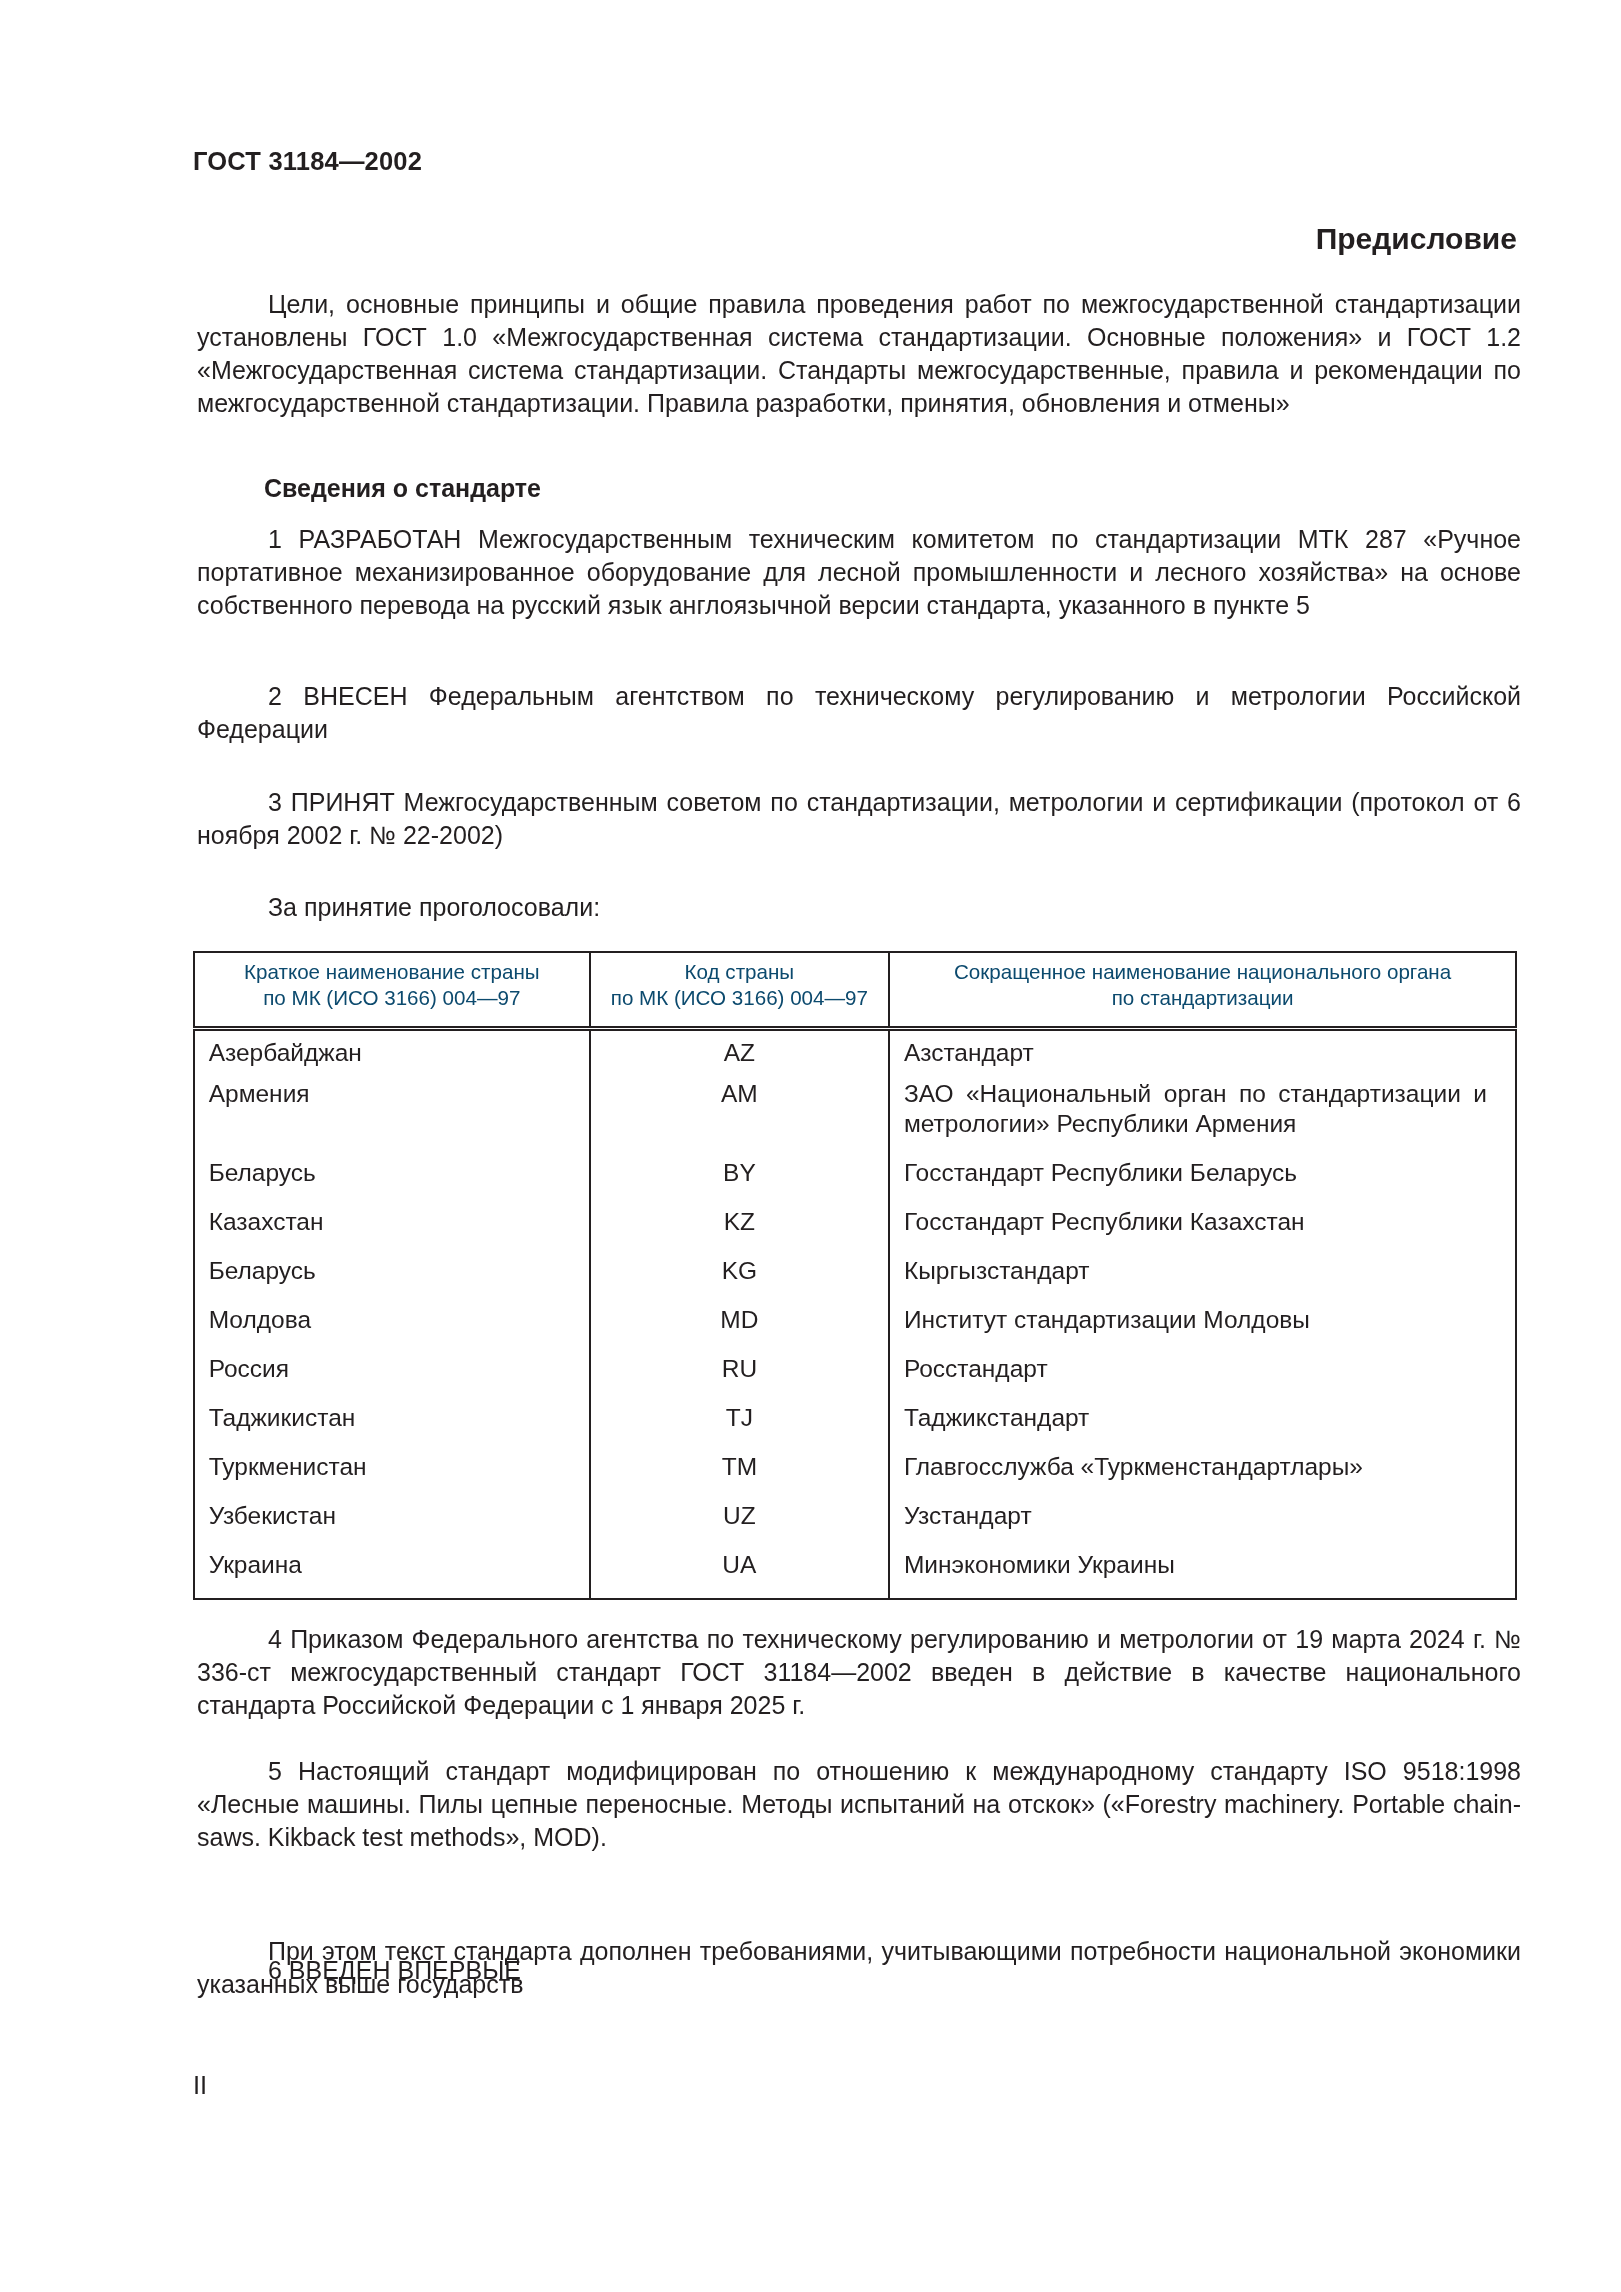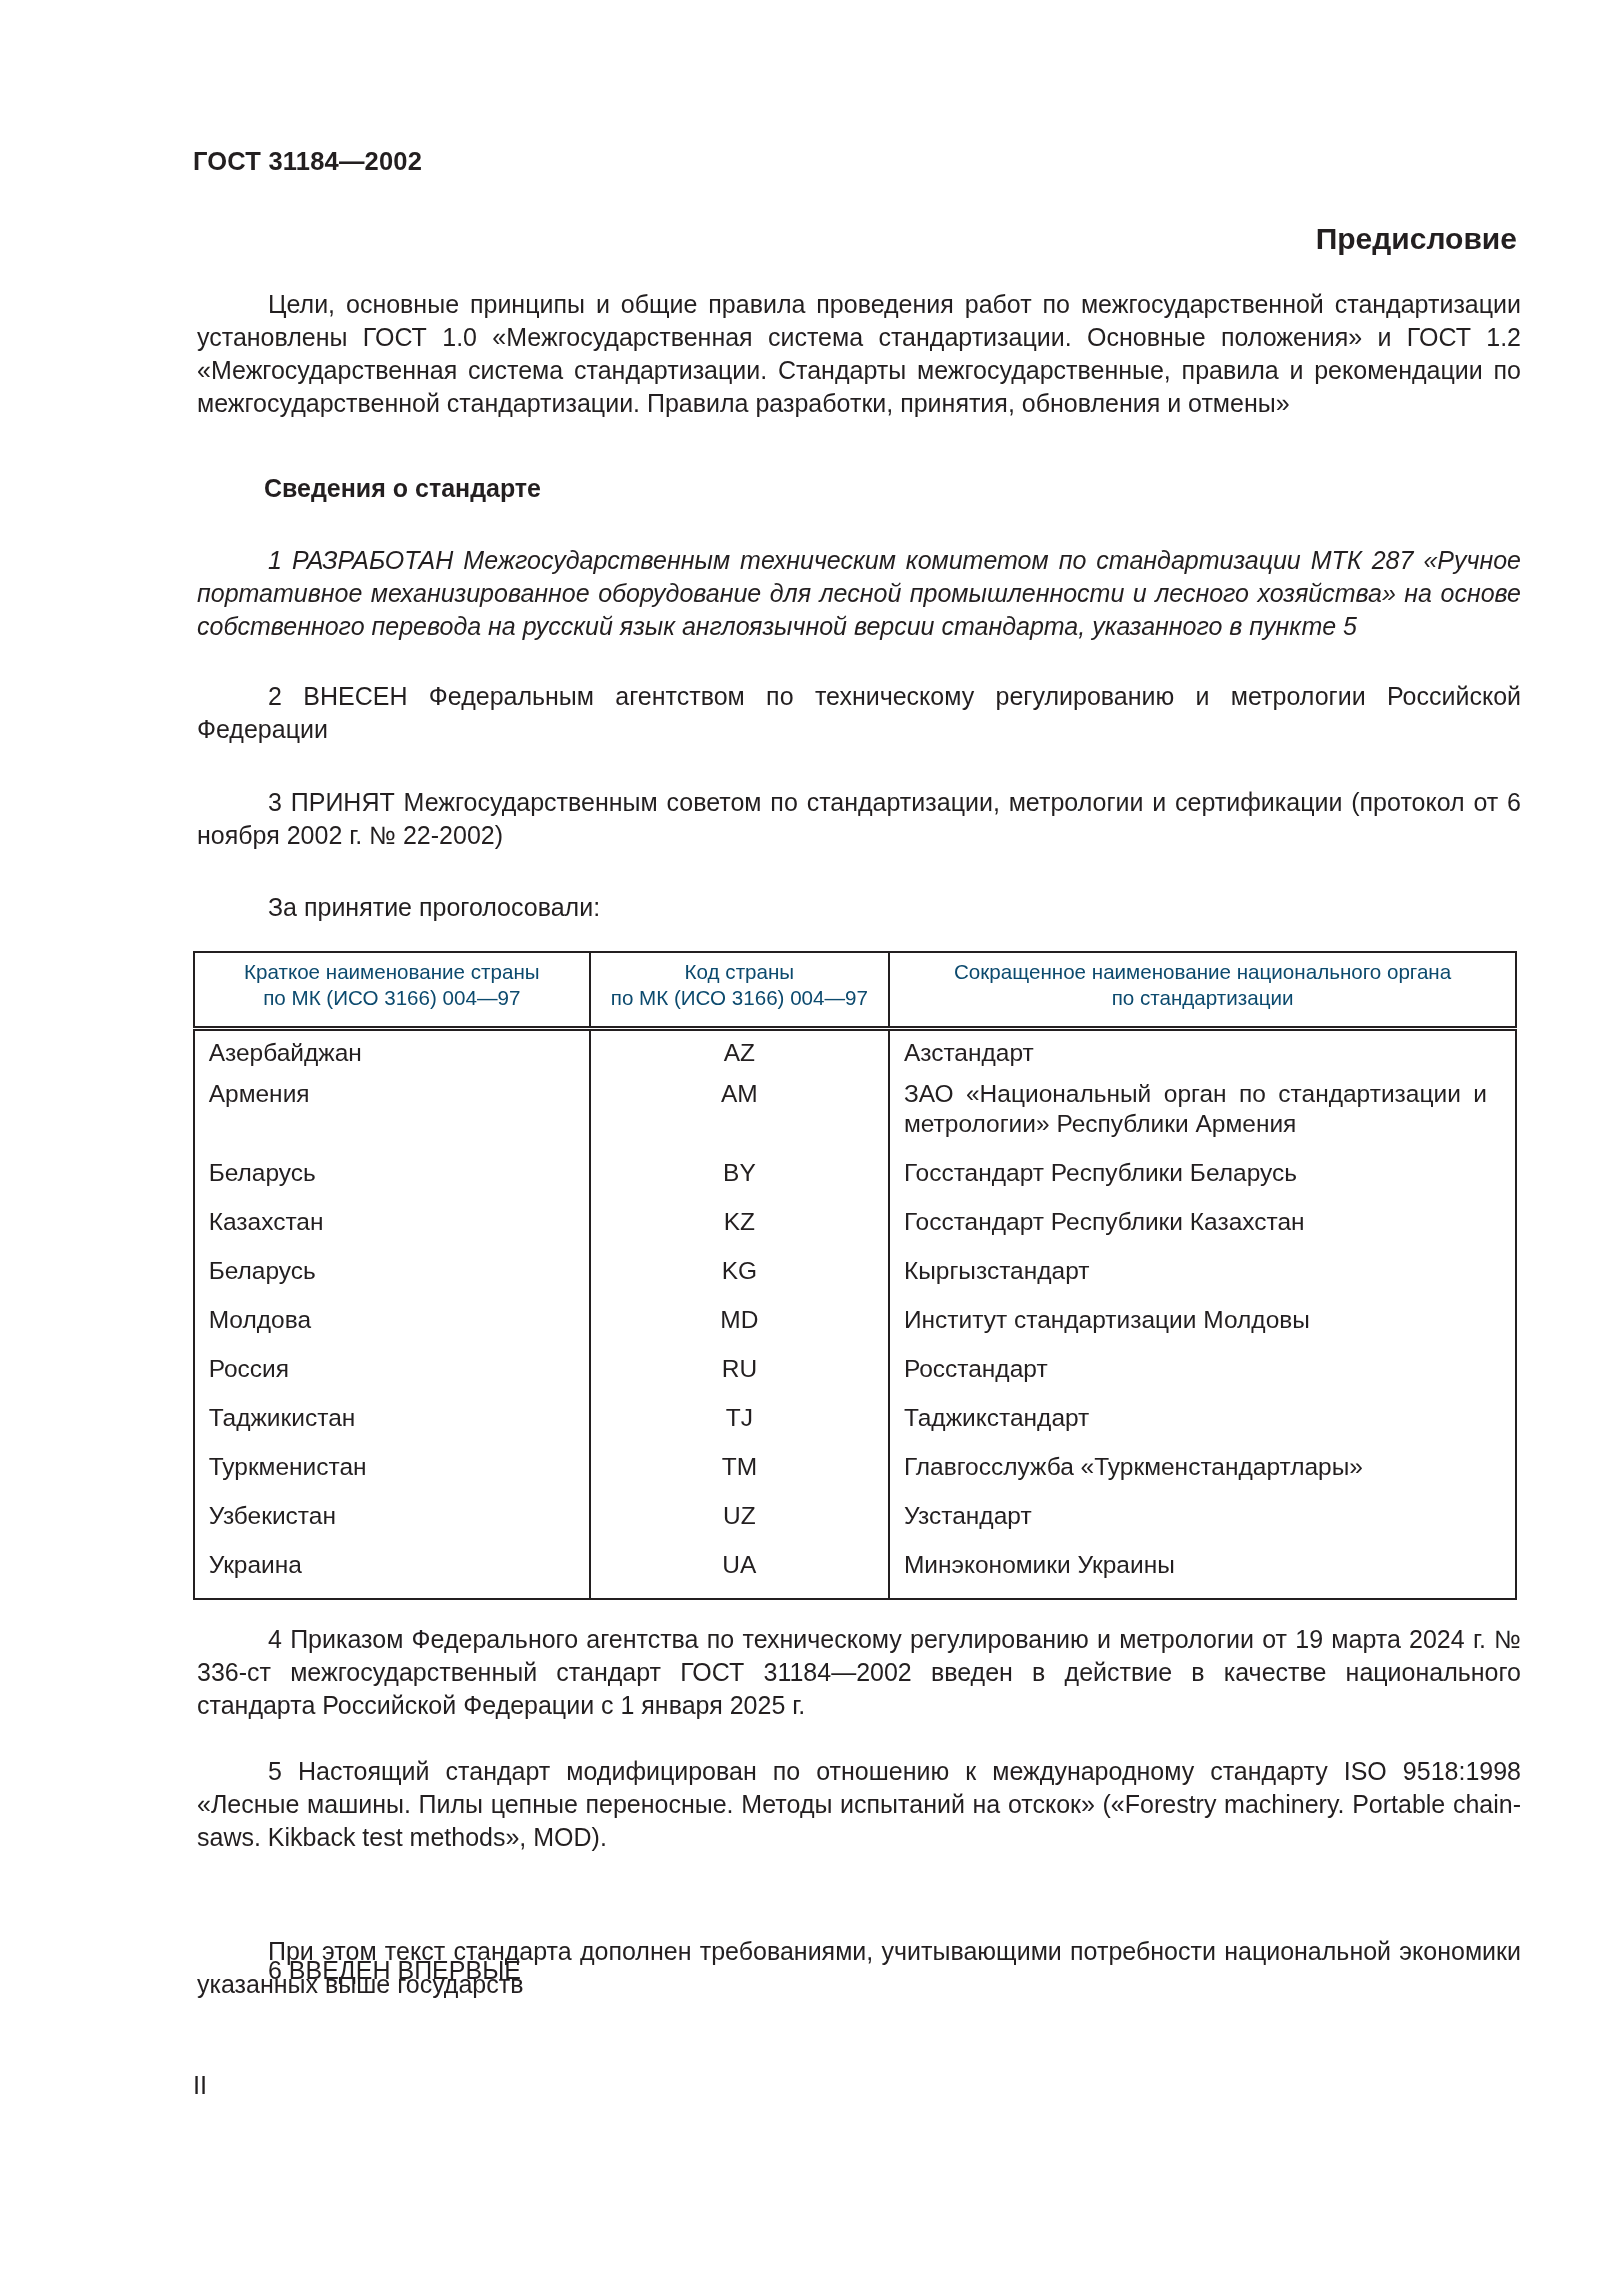--- a/index.html
+++ b/index.html
@@ -56,21 +56,21 @@
 <div class="page">
 
   <div class="doc-code">ГОСТ 31184—2002</div>
 
   <div class="title">Предисловие</div>
 
   <p class="p last-left" style="top:284px;">Цели, основные принципы и общие правила проведения работ по межгосударственной стандартизации установлены ГОСТ 1.0 «Межгосударственная система стандартизации. Основные положения» и ГОСТ 1.2 «Межгосударственная система стандартизации. Стандарты межгосударственные, правила и рекомендации по межгосударственной стандартизации. Правила разработки, принятия, обновления и отмены»</p>
 
   <div class="subhead" style="top:472px;">Сведения о стандарте</div>
 
-  <p class="p last-left" style="top:540px;font-style:italic;">1 РАЗРАБОТАН Межгосударственным техническим комитетом по стандартизации МТК 287 «Ручное портативное механизированное оборудование для лесной промышленности и лесного хозяйства» на основе собственного перевода на русский язык англоязычной версии стандарта, указанного в пункте 5</p>
+  <p class="p last-left" style="top:519px;">1 РАЗРАБОТАН Межгосударственным техническим комитетом по стандартизации МТК 287 «Ручное портативное механизированное оборудование для лесной промышленности и лесного хозяйства» на основе собственного перевода на русский язык англоязычной версии стандарта, указанного в пункте 5</p>
 
   <p class="p last-left" style="top:676px;">2 ВНЕСЕН Федеральным агентством по техническому регулированию и метрологии Российской Федерации</p>
 
   <p class="p last-left" style="top:782px;">3 ПРИНЯТ Межгосударственным советом по стандартизации, метрологии и сертификации (протокол от 6 ноября 2002 г. № 22-2002)</p>
 
   <p class="p last-left" style="top:887px;">За принятие проголосовали:</p>
 
   <table class="voters">
     <thead>
       <tr>

